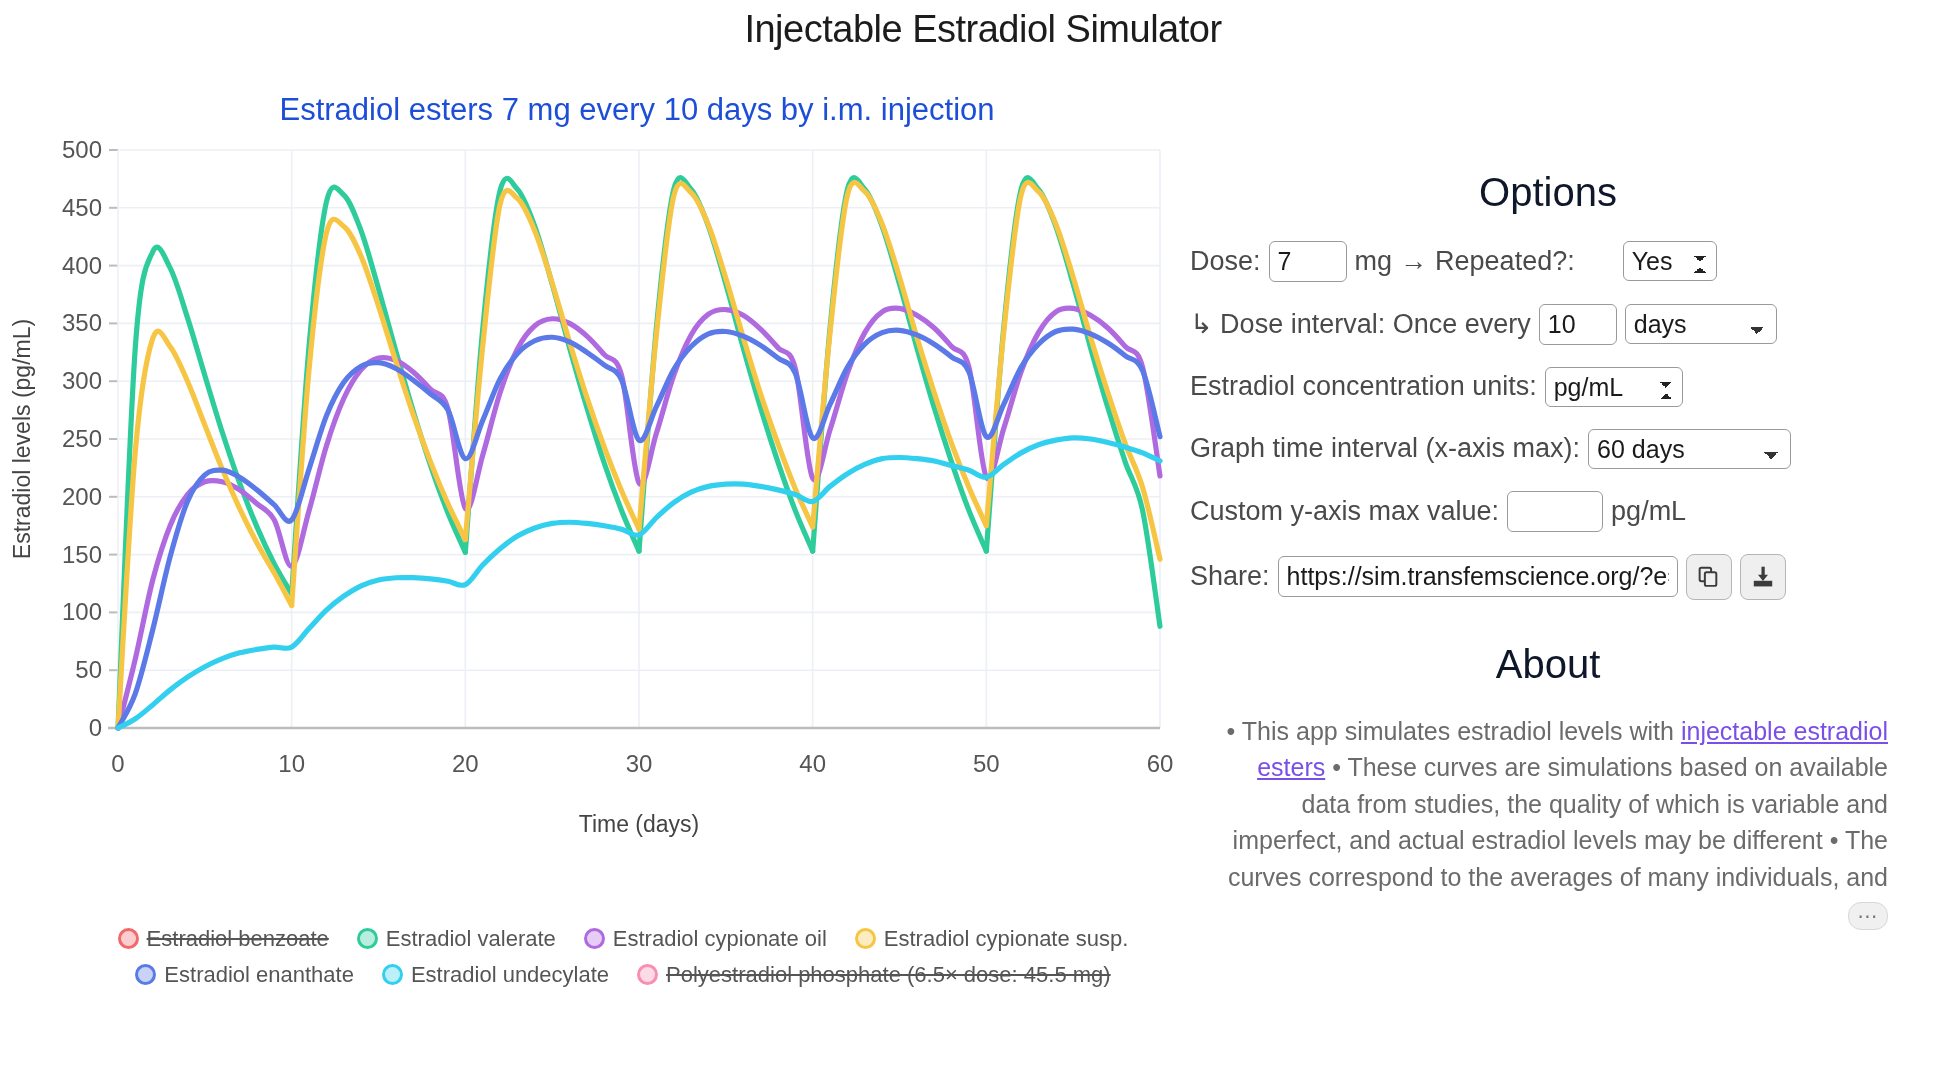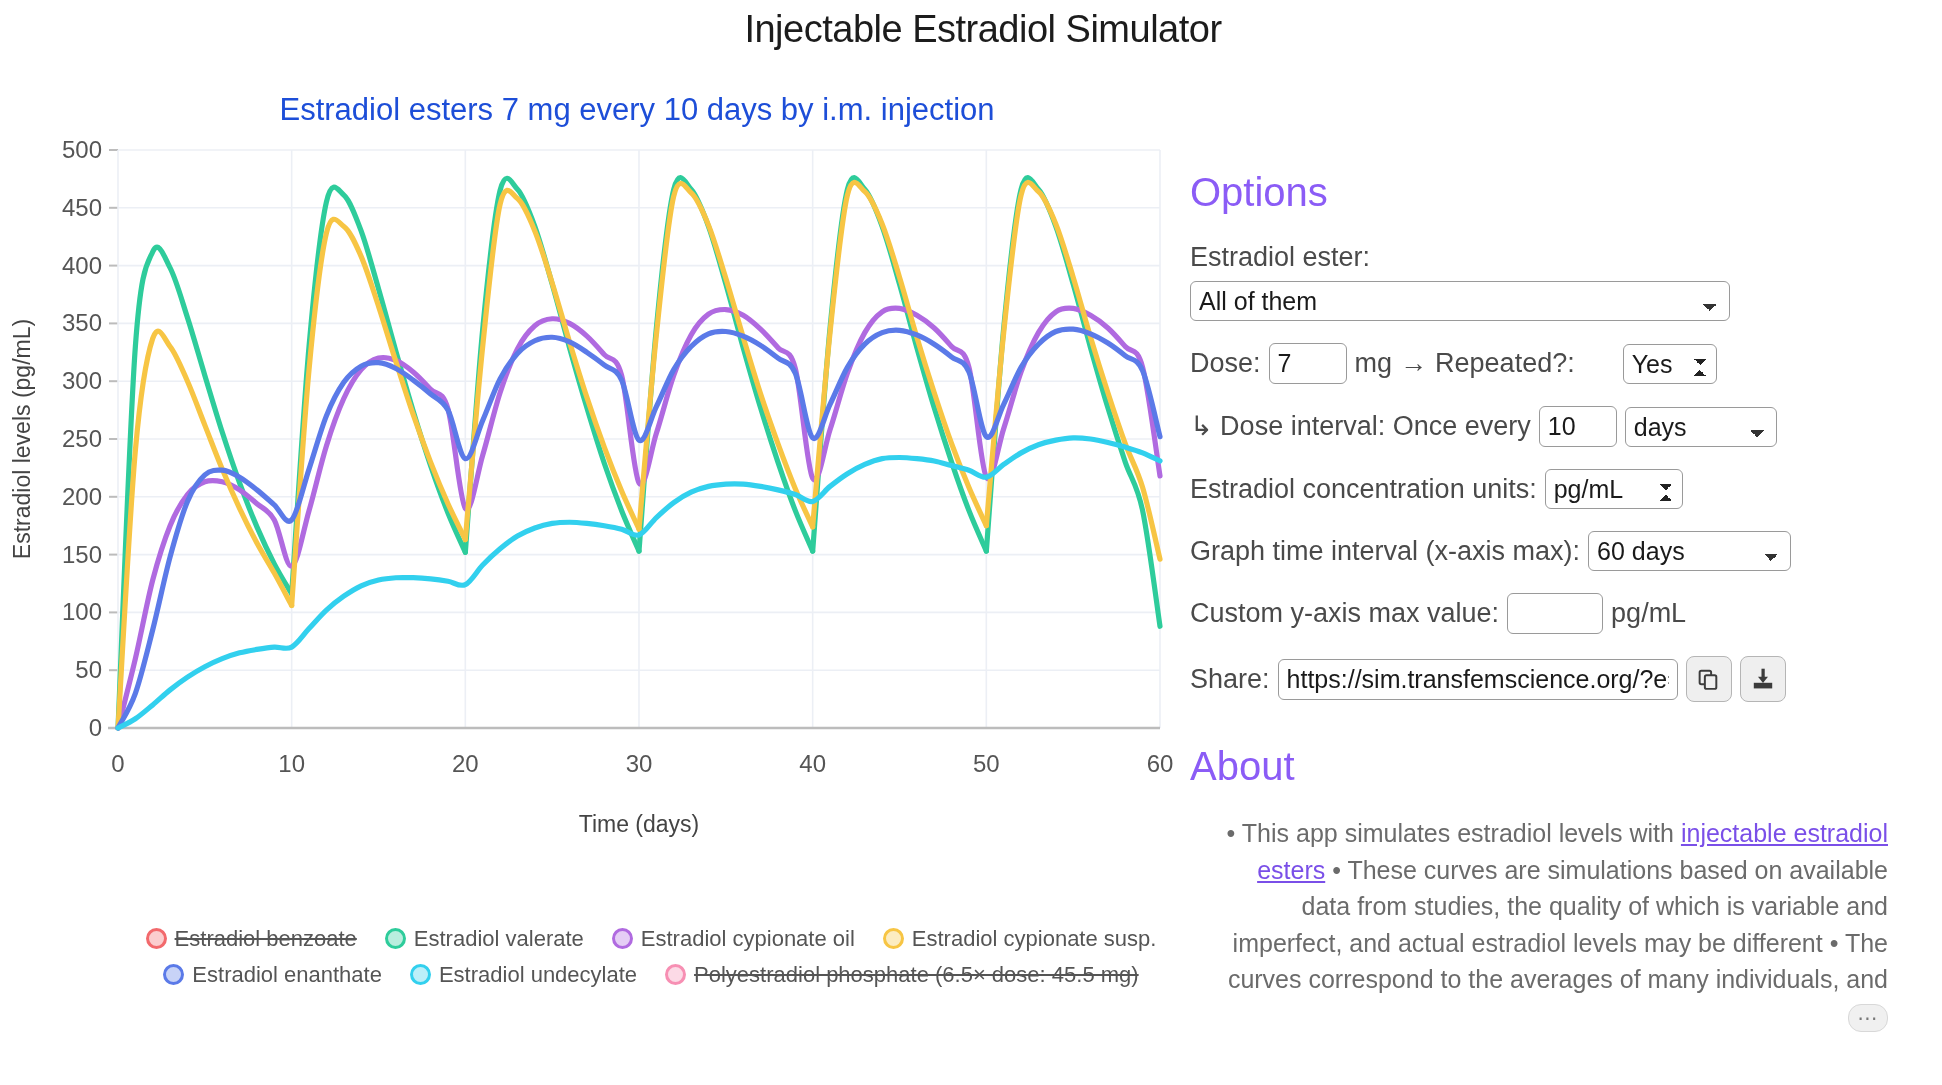--- a/index.html
+++ b/index.html
@@ -24,36 +24,36 @@
   .chart-wrap{position:relative;width:1190px;height:790px;}
   svg.plot{display:block;}
   .axis-label{font-size:23px;fill:#444;}
   .tick-label{font-size:24px;fill:#555;}
   .gridline{stroke:#eceff5;stroke-width:1.6;}
   .axisline{stroke:#bcbcbc;stroke-width:2.4;}
   .curve{fill:none;stroke-width:5.2;stroke-linecap:round;stroke-linejoin:round;}
 
   
   .legend{
-    width:1130px;margin:8px 0 0 0;padding-left:86px;
+    width:1130px;margin:8px 0 0 0;padding-left:58px;
     display:flex;flex-wrap:wrap;justify-content:flex-start;
     column-gap:28px;row-gap:10px;flex-direction:column;
   }
   .legend-row{display:flex;justify-content:center;width:100%;column-gap:28px;}
   .legend-item{display:flex;align-items:center;gap:8px;cursor:pointer;}
   .legend-dot{
     width:21px;height:21px;border-radius:50%;border:3.2px solid #000;
     box-sizing:border-box;flex:0 0 auto;
   }
   .legend-text{font-size:22px;color:#555;white-space:nowrap;}
   .legend-item.off .legend-text{text-decoration:line-through;}
 
   
   .panel-heading{
-    text-align:left;font-size:40px;font-weight:400;color:#8b5cf6;
+    text-align:center;font-size:40px;font-weight:400;color:#0f172a;
     margin:0 0 26px 0;
   }
   .opt-row{
     display:flex;align-items:center;flex-wrap:wrap;gap:8px;
     font-size:27px;color:#4a4a4a;margin-bottom:22px;line-height:1.2;
   }
   .opt-label{white-space:nowrap;}
   select,input[type=text]{
     font-family:"Liberation Sans","DejaVu Sans",sans-serif;
     font-size:25px;color:#1a1a1a;background:#fff;
@@ -217,26 +217,20 @@
             <span class="legend-text">Polyestradiol phosphate (6.5× dose: 45.5 mg)</span>
           </div>
         </div>
       </div>
   </div>
 
   <div class="right-col">
 
     <div class="panel-heading">Options</div>
 
-    <div class="opt-row">
-      <span class="opt-label">Estradiol ester:</span>
-      <select class="sel-ester">
-        <option>All of them</option>
-      </select>
-    </div>
 
     <div class="opt-row">
       <span class="opt-label">Dose:</span>
       <input type="text" class="in-dose" value="7" style="">
       <span class="opt-label">mg</span>
       <span class="arrow-gl">→</span>
       <span class="opt-label">Repeated?:</span>
       <select class="sel-repeat spin">
         <option>Yes</option>
       </select>

